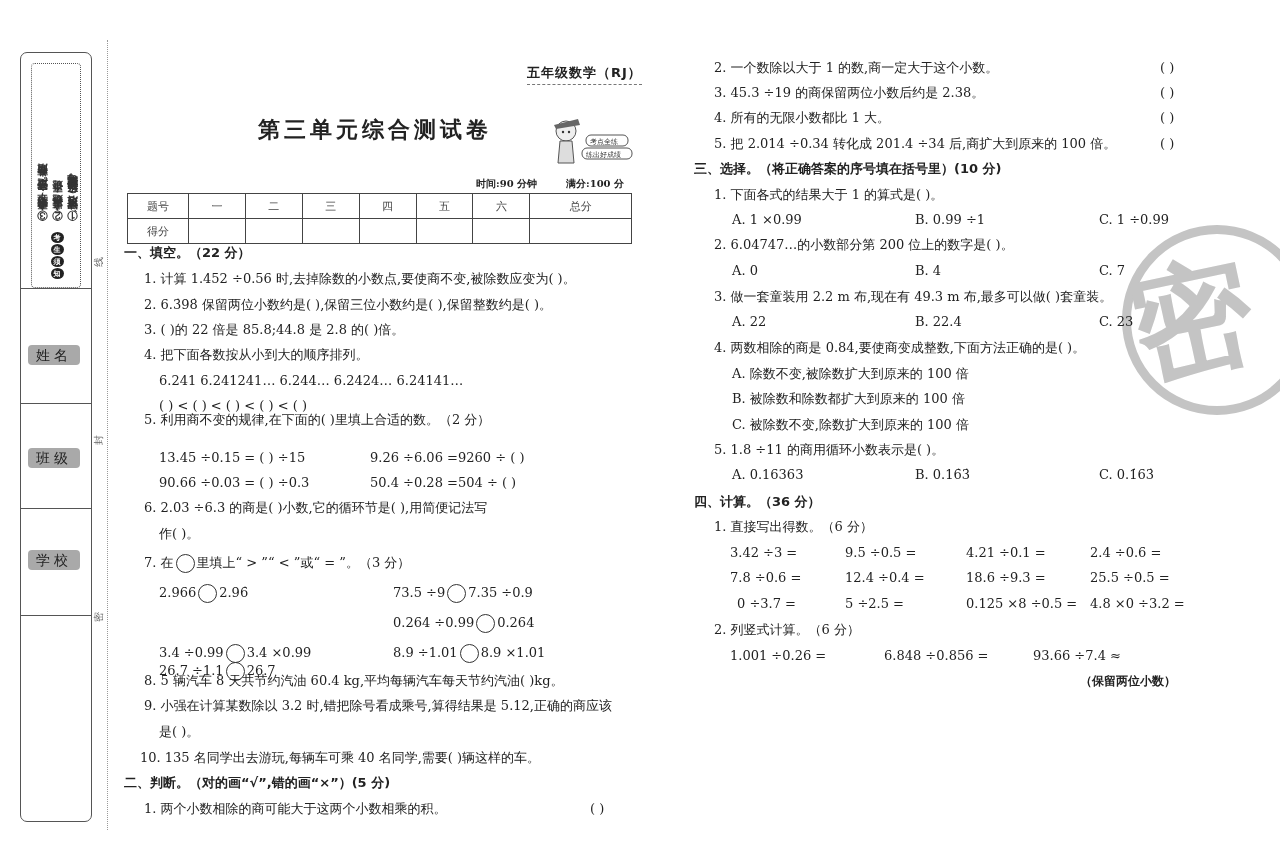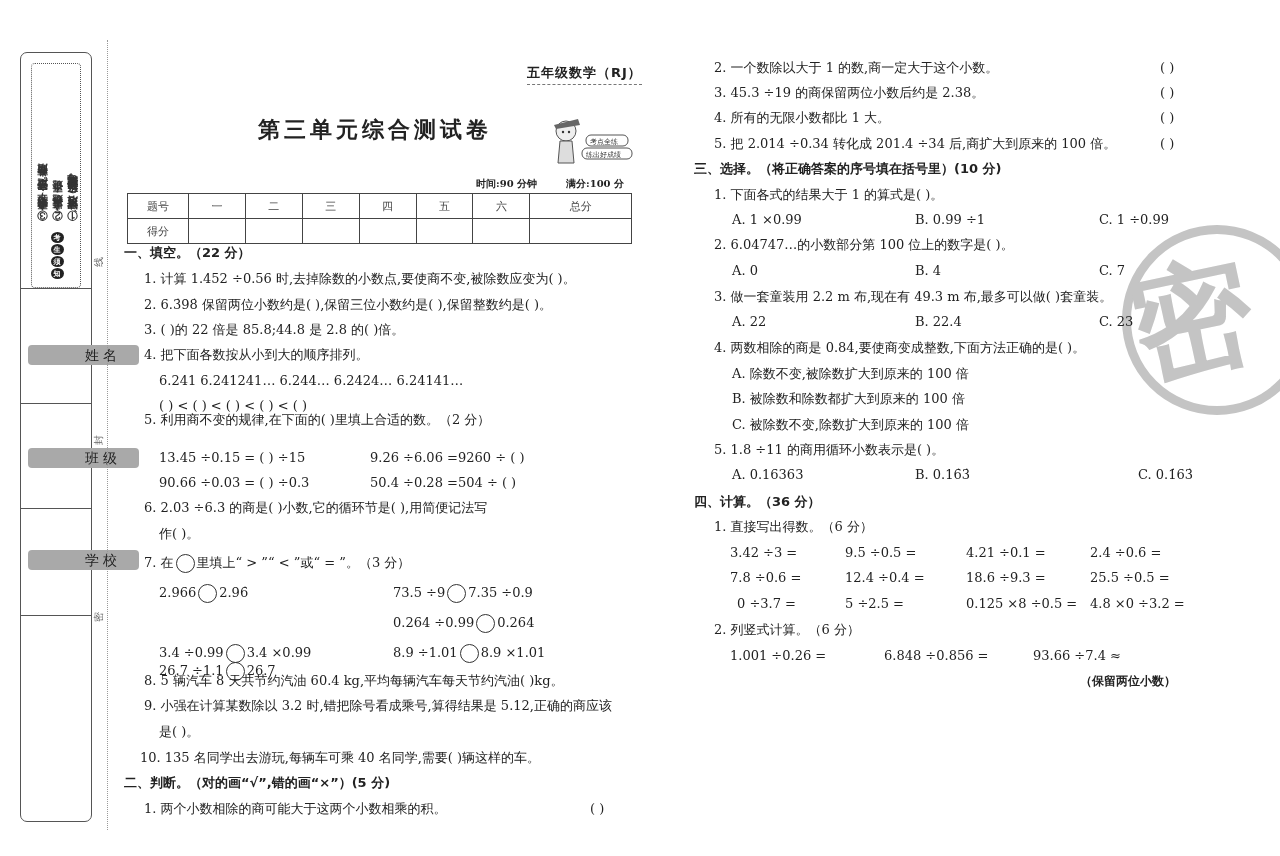--- a/index.html
+++ b/index.html
@@ -27,22 +27,22 @@
   .notice-head {
     position:absolute; left:5px; top:168px; width:40px; height:50px;
     display:flex; flex-direction:column; align-items:center; gap:1px;
   }
   .notice-head span {
     width:13px; height:11px; border-radius:50%; background:#222; color:#fff;
     font-size:7px; line-height:11px; text-align:center; font-weight:bold;
   }
   .strip-cell { position:absolute; left:0; width:100%; border-top:1.2px solid #555; }
   .strip-label {
-    position:absolute; left:7px; width:72px; height:20px; border-radius:4px;
-    background:#a9a9a9; color:#222; font-size:14px; text-align:center; line-height:20px; letter-spacing:4px;padding-left:39px;
+    position:absolute; left:7px; width:52px; height:20px; border-radius:4px;
+    background:#a9a9a9; color:#222; font-size:14px; text-align:center; line-height:20px; letter-spacing:4px;
   }
   .dash-line { position:absolute; left:107px; top:40px; width:0; height:790px; border-left:1.5px dotted #999; }
   .seal-char {
     position:absolute; left:94px; font-size:10px; color:#666; transform:rotate(-90deg);
   }
   
   .grade-tag {
     position:absolute; left:527px; top:64px; font-size:13px; font-weight:bold;
     font-family:"DejaVu Sans","Liberation Sans",sans-serif;
     border-bottom:1.5px dashed #777; padding-bottom:2px; letter-spacing:1px;
@@ -190,36 +190,36 @@
 <div class="paren" style="left:1160px;top:136px;">(        )</div>
 
 <div class="stamp"></div>
 <div class="stamp-char">密</div>
 
 <div class="line sec" style="left:694px;top:161px;">三、选择。（将正确答案的序号填在括号里）(10 分)</div>
 <div class="line" style="left:714px;top:187px;">1. 下面各式的结果大于 1 的算式是(        )。</div>
 <div class="line" style="left:732px;top:212px;">A. 1 ×0.99</div>
 <div class="line" style="left:915px;top:212px;">B. 0.99 ÷1</div>
 <div class="line" style="left:1099px;top:212px;">C. 1 ÷0.99</div>
-<div class="line" style="left:714px;top:237px;">2. 6.04747…的小数部分第 100 位上的数字是(        )。</div>
+<div class="line" style="left:714px;top:237px;">2. 6.04747…的小数部分第 200 位上的数字是(        )。</div>
 <div class="line" style="left:732px;top:263px;">A. 0</div>
 <div class="line" style="left:915px;top:263px;">B. 4</div>
 <div class="line" style="left:1099px;top:263px;">C. 7</div>
 <div class="line" style="left:714px;top:289px;">3. 做一套童装用 2.2 m 布,现在有 49.3 m 布,最多可以做(        )套童装。</div>
 <div class="line" style="left:732px;top:314px;">A. 22</div>
 <div class="line" style="left:915px;top:314px;">B. 22.4</div>
 <div class="line" style="left:1099px;top:314px;">C. 23</div>
 <div class="line" style="left:714px;top:340px;">4. 两数相除的商是 0.84,要使商变成整数,下面方法正确的是(        )。</div>
 <div class="line" style="left:732px;top:366px;">A. 除数不变,被除数扩大到原来的 100 倍</div>
 <div class="line" style="left:732px;top:391px;">B. 被除数和除数都扩大到原来的 100 倍</div>
 <div class="line" style="left:732px;top:417px;">C. 被除数不变,除数扩大到原来的 100 倍</div>
 <div class="line" style="left:714px;top:442px;">5. 1.8 ÷11 的商用循环小数表示是(        )。</div>
 <div class="line" style="left:732px;top:467px;">A. 0.16363</div>
 <div class="line" style="left:915px;top:467px;">B. 0.16̇3̇</div>
-<div class="line" style="left:1099px;top:467px;margin-left:39px;">C. 0.1̇63̇</div>
+<div class="line" style="left:1099px;top:467px;">C. 0.1̇63̇</div>
 
 <div class="line sec" style="left:694px;top:494px;">四、计算。（36 分）</div>
 <div class="line" style="left:714px;top:519px;">1. 直接写出得数。（6 分）</div>
 <div class="line" style="left:730px;top:545px;">3.42 ÷3 =</div>
 <div class="line" style="left:845px;top:545px;">9.5 ÷0.5 =</div>
 <div class="line" style="left:966px;top:545px;">4.21 ÷0.1 =</div>
 <div class="line" style="left:1090px;top:545px;">2.4 ÷0.6 =</div>
 <div class="line" style="left:730px;top:570px;">7.8 ÷0.6 =</div>
 <div class="line" style="left:845px;top:570px;">12.4 ÷0.4 =</div>
 <div class="line" style="left:966px;top:570px;">18.6 ÷9.3 =</div>

